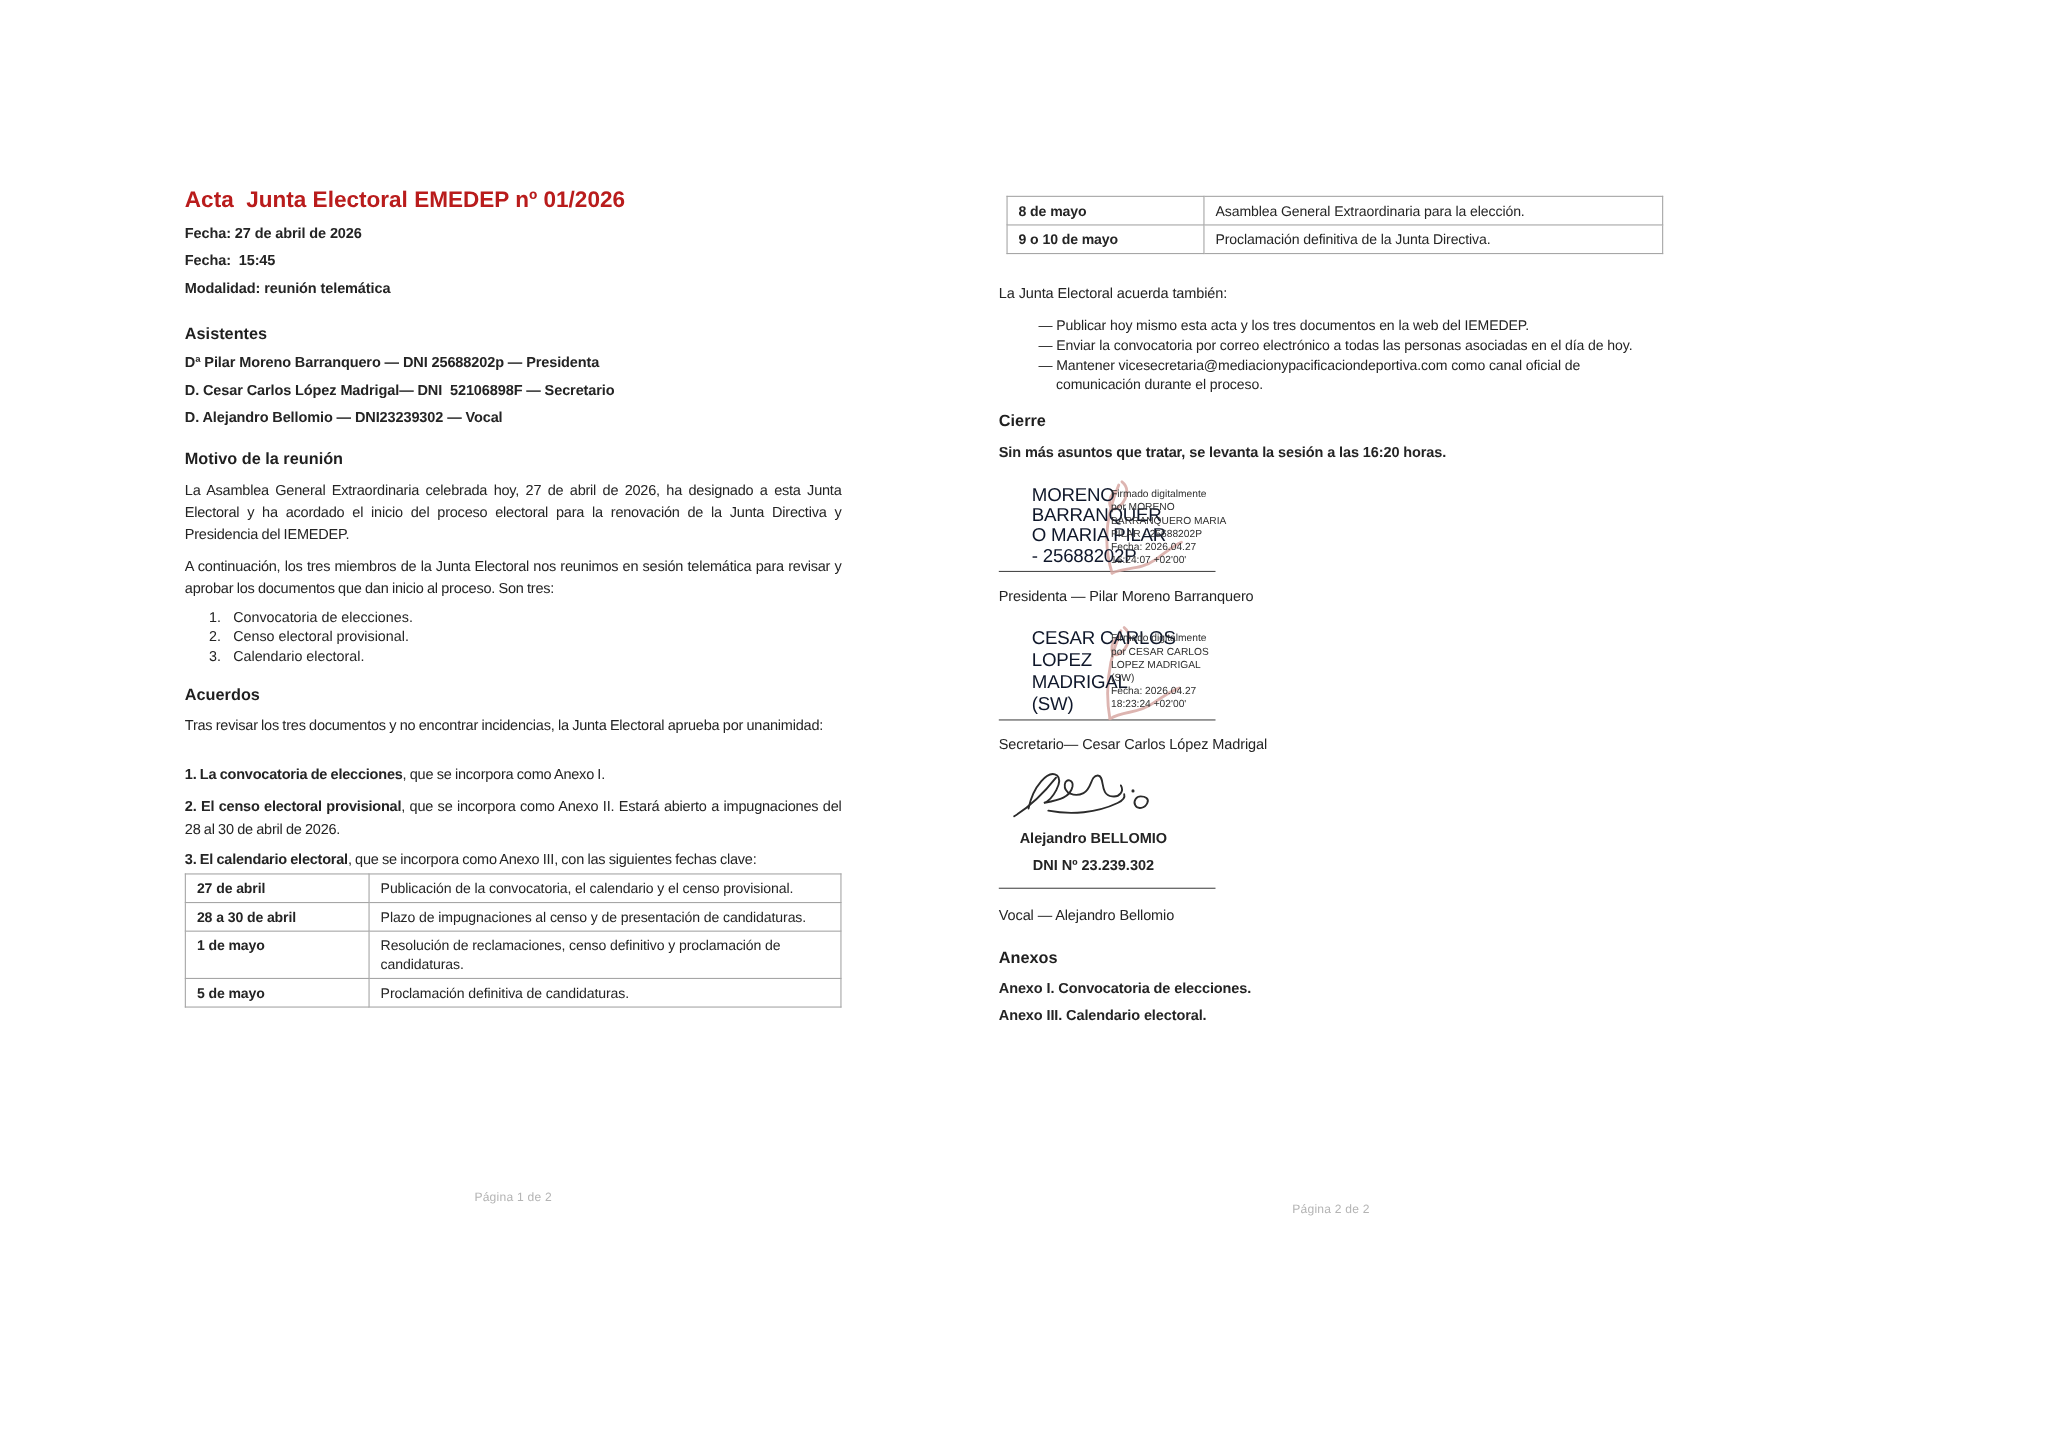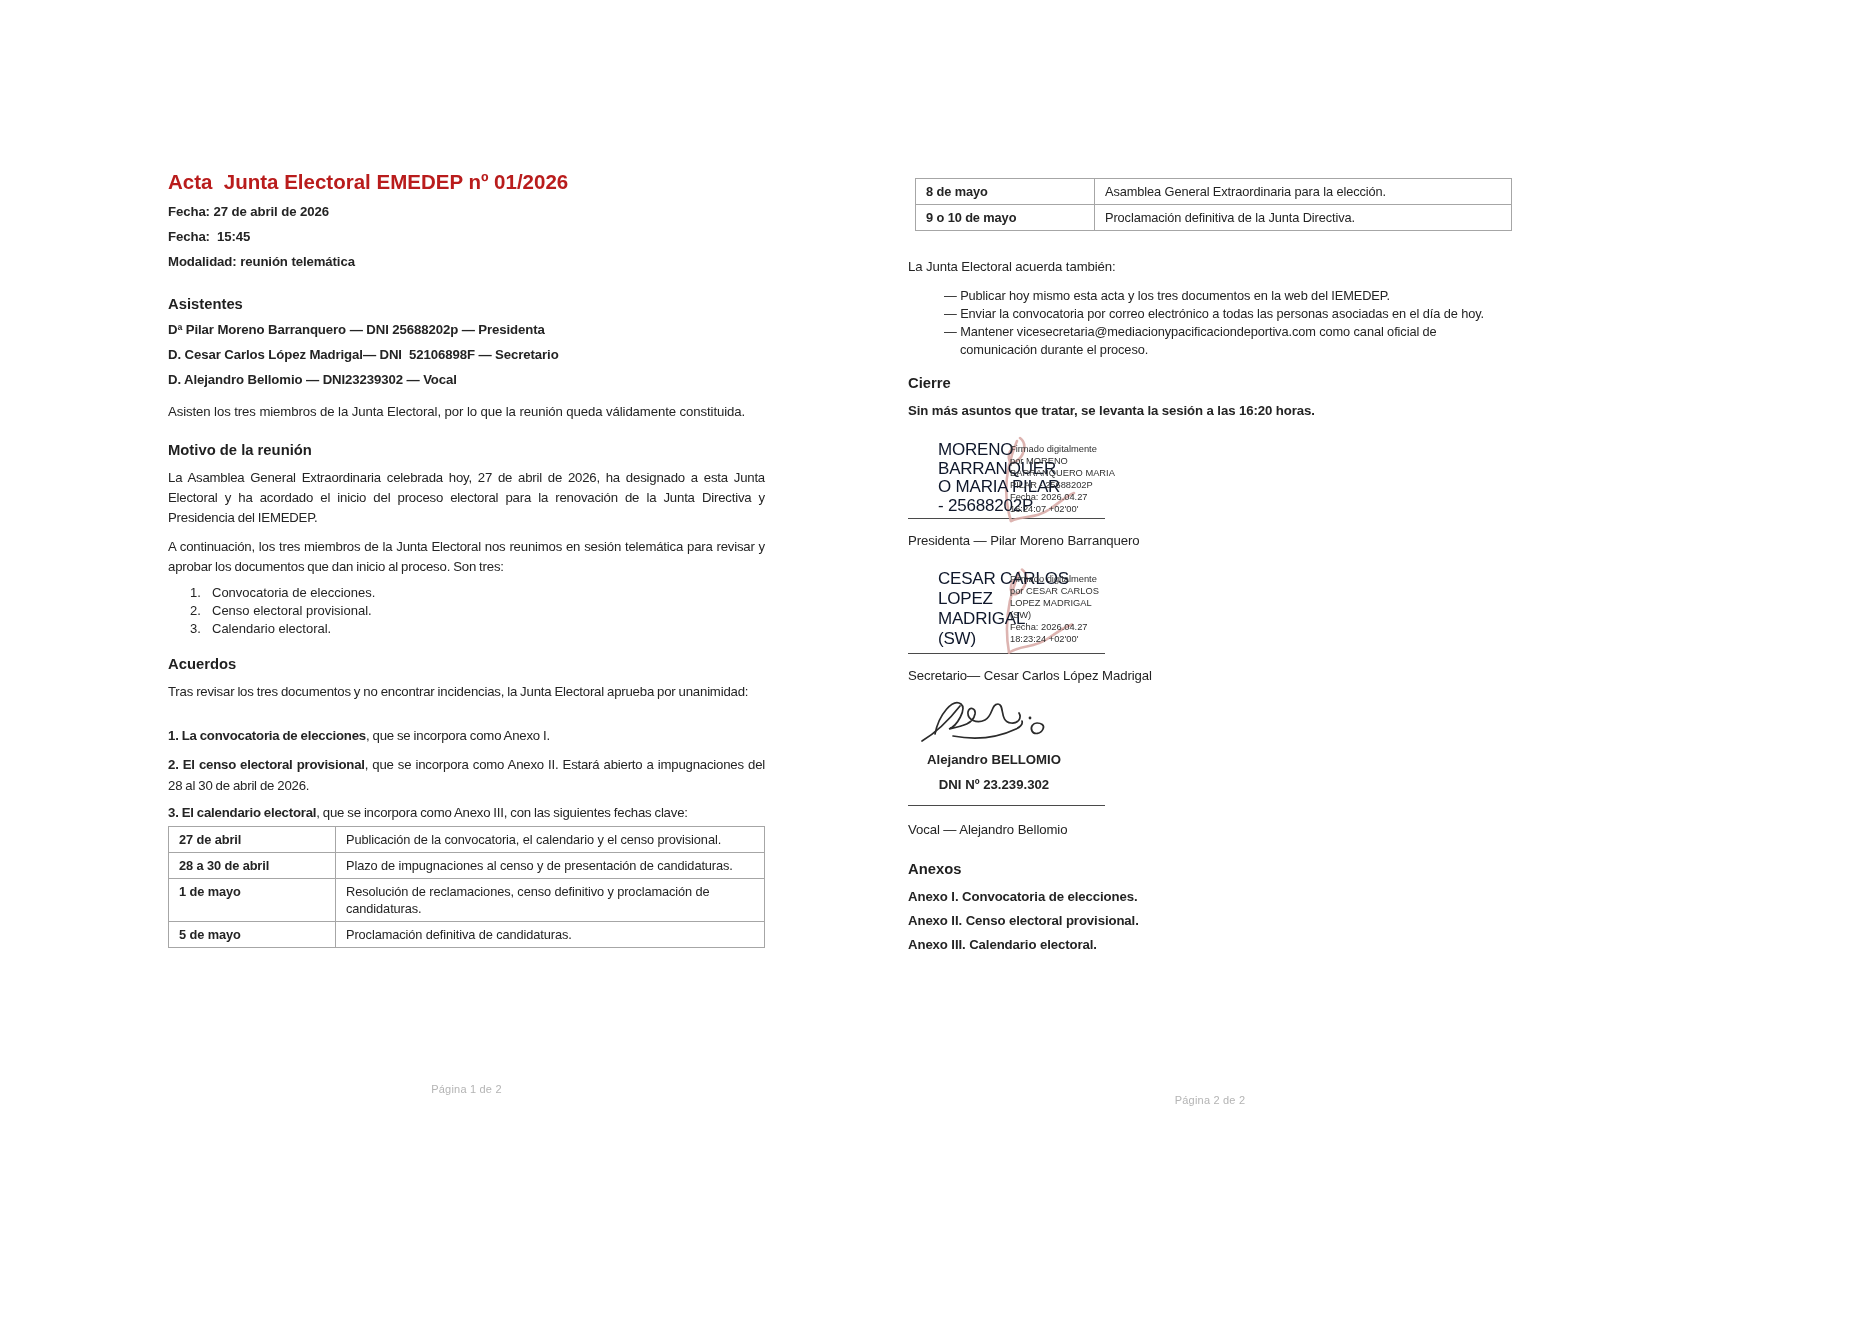--- a/index.html
+++ b/index.html
@@ -79,21 +79,20 @@
   <h1 class="doc-title">Acta  Junta Electoral EMEDEP nº 01/2026</h1>
 
   <div class="line" style="margin-top:8px"><span class="b">Fecha:</span><span class="pre"> 27 de abril de 2026</span></div>
   <div class="line" style="margin-top:5px"><span class="b">Fecha:</span><span class="b pre">  15:45</span></div>
   <div class="line" style="margin-top:5px"><span class="b">Modalidad:</span><span class="pre"> reunión telemática</span></div>
 
   <div class="h2" style="margin-top:22px">Asistentes</div>
   <div class="line" style="margin-top:6px"><span class="b">Dª Pilar Moreno Barranquero</span><span class="pre"> — DNI 25688202p — Presidenta</span></div>
   <div class="line" style="margin-top:5px"><span class="b">D. Cesar Carlos López Madrigal</span><span class="pre">— DNI  52106898F — Secretario</span></div>
   <div class="line" style="margin-top:5px"><span class="b">D. Alejandro Bellomio</span><span class="pre"> — DNI23239302 — Vocal</span></div>
-  <div class="line" style="margin-top:12px">Asisten los tres miembros de la Junta Electoral, por lo que la reunión queda válidamente constituida.</div>
 
   <div class="h2" style="margin-top:18px">Motivo de la reunión</div>
   <p class="para" style="margin-top:8px">La Asamblea General Extraordinaria celebrada hoy, 27 de abril de 2026, ha designado a esta Junta Electoral y ha acordado el inicio del proceso electoral para la renovación de la Junta Directiva y Presidencia del IEMEDEP.</p>
   <p class="para" style="margin-top:9px">A continuación, los tres miembros de la Junta Electoral nos reunimos en sesión telemática para revisar y aprobar los documentos que dan inicio al proceso. Son tres:</p>
 
   <div style="margin-top:7px">
     <div class="num-item"><span class="num">1.</span><span>Convocatoria de elecciones.</span></div>
     <div class="num-item"><span class="num">2.</span><span>Censo electoral provisional.</span></div>
     <div class="num-item"><span class="num">3.</span><span>Calendario electoral.</span></div>
   </div>
@@ -211,17 +210,16 @@
       </svg>
     </div>
     <div class="vocal-name">Alejandro BELLOMIO</div>
     <div class="vocal-dni">DNI Nº 23.239.302</div>
   </div>
   <hr class="sig-rule" style="margin-top:10px">
   <div class="line" style="margin-top:14px">Vocal — Alejandro Bellomio</div>
 
   <div class="h2" style="margin-top:19px">Anexos</div>
   <div class="line" style="margin-top:8px"><span class="b">Anexo I.</span><span class="pre"> Convocatoria de elecciones.</span></div>
-  <div class="line" style="margin-top:4px"><span class="b">Anexo II.</span><span class="pre"> Censo electoral provisional.</span></div>
   <div class="line" style="margin-top:4px"><span class="b">Anexo III.</span><span class="pre"> Calendario electoral.</span></div>
 
   <div class="footer f2">Página 2 de 2</div>
 </section>
 
 </body></html>

